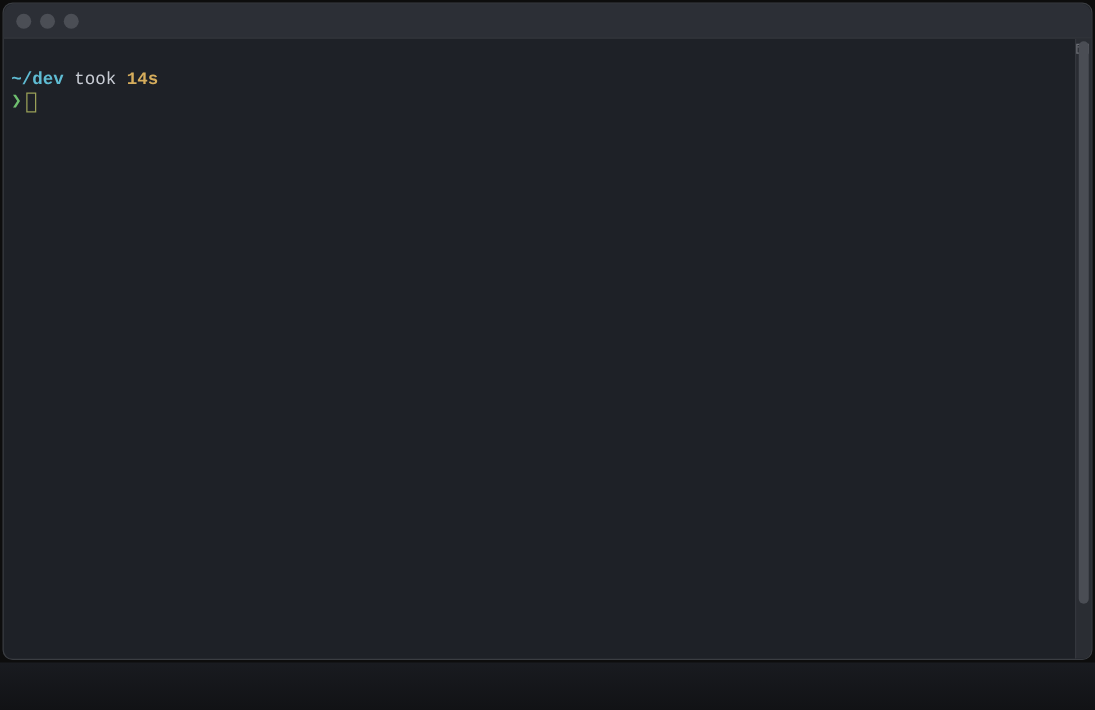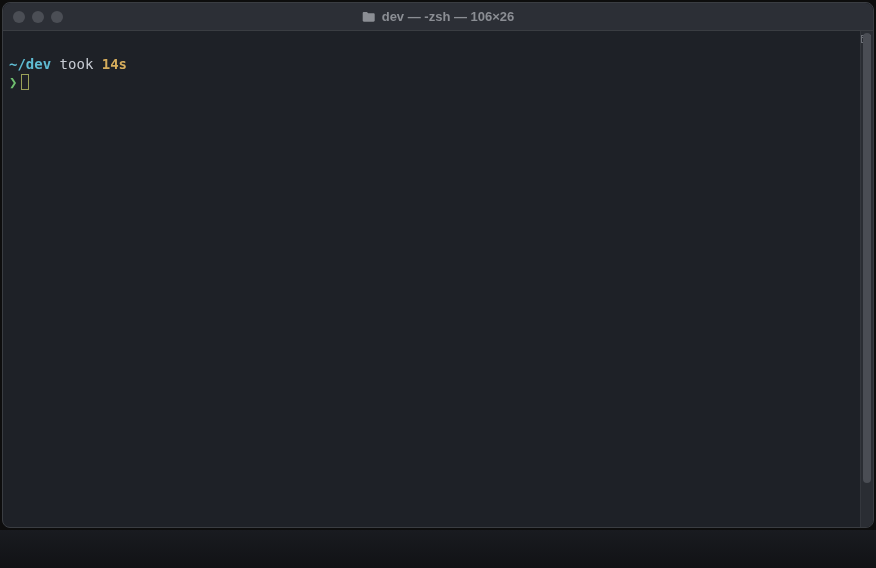--- a/index.html
+++ b/index.html
@@ -62,20 +62,21 @@
       display: inline-flex;
     }
     .terminal-body {
       flex: 1;
       position: relative;
       padding: 24px 6px 6px 6px;
       font-size: 14px;
       line-height: 18px;
       color: #c8ccd4;
       white-space: pre;
+      font-family: Liberation Mono, monospace;
     }
     .tilde-sep { color: #5fbcd3; font-weight: bold; }
     .dir { color: #5fbcd3; font-weight: bold; }
     .took { color: #c8ccd4; }
     .duration { color: #d6ad5c; font-weight: bold; }
     .prompt-char { color: #6fbf6f; font-weight: bold; }
     .cursor {
       display: inline-block;
       width: 8px;
       height: 16px;
@@ -129,28 +130,20 @@
 </head>
 <body>
 
 <div class="window">
   <div class="title-bar">
     <div class="traffic-lights">
       <div class="traffic-light"></div>
       <div class="traffic-light"></div>
       <div class="traffic-light"></div>
     </div>
-    <div class="window-title">
-      <span class="folder-icon">
-        <svg width="14" height="12" viewBox="0 0 14 12">
-            <path d="M1 2.2C1 1.5 1.5 1 2.2 1h3l1.3 1.3h5.3c.7 0 1.2.5 1.2 1.2v6.1c0 .7-.5 1.2-1.2 1.2H2.2C1.5 10.8 1 10.3 1 9.6V2.2z" fill="#8b8e94"></path>
-          </svg>
-      </span>
-      <span>dev — -zsh — 106×26</span>
-    </div>
   </div>
 
   <div class="terminal-body"><span class="tilde-sep">~/</span><span class="dir">dev</span> <span class="took">took</span> <span class="duration">14s</span>
 <span class="prompt-char">❯</span><span class="cursor"></span></div>
 
   <div class="scrollbar-track">
     <div class="pane-icon"></div>
     <div class="scrollbar-thumb"></div>
   </div>
 </div>

